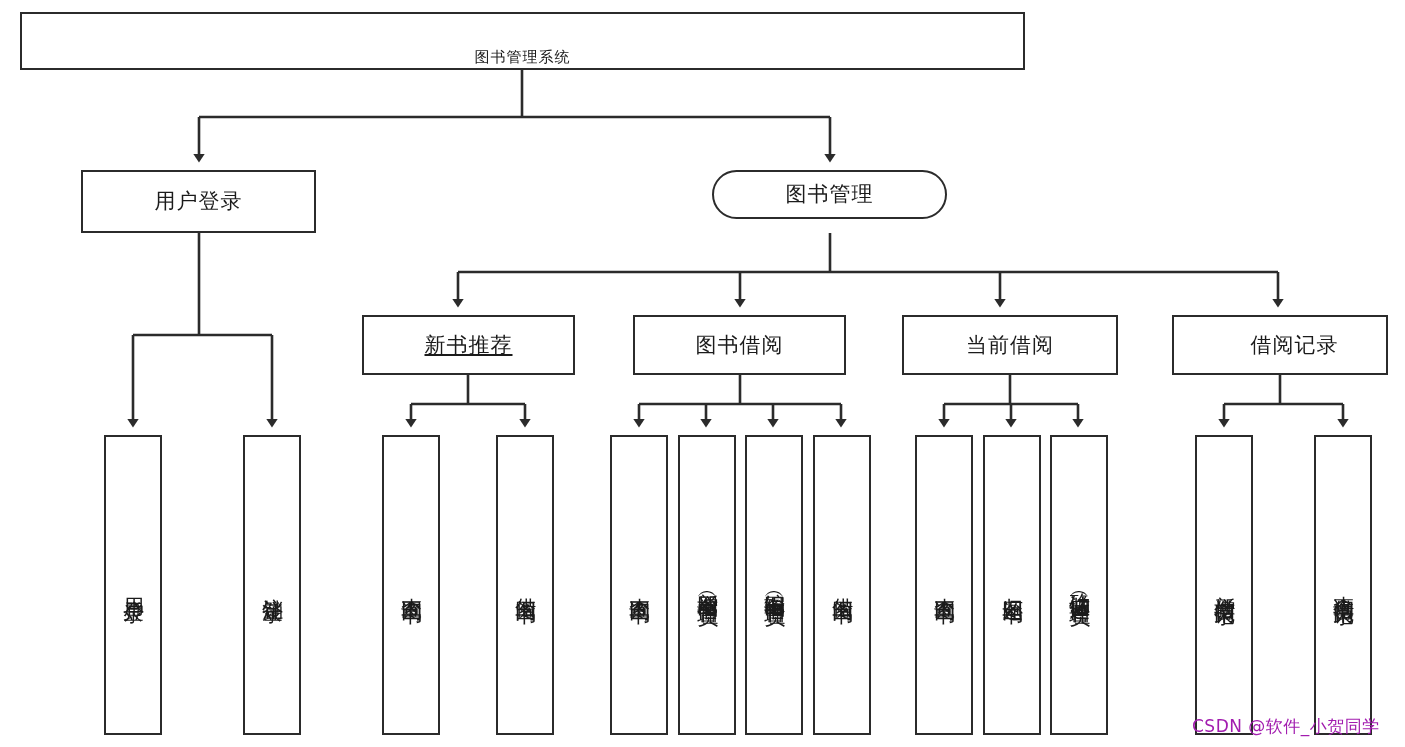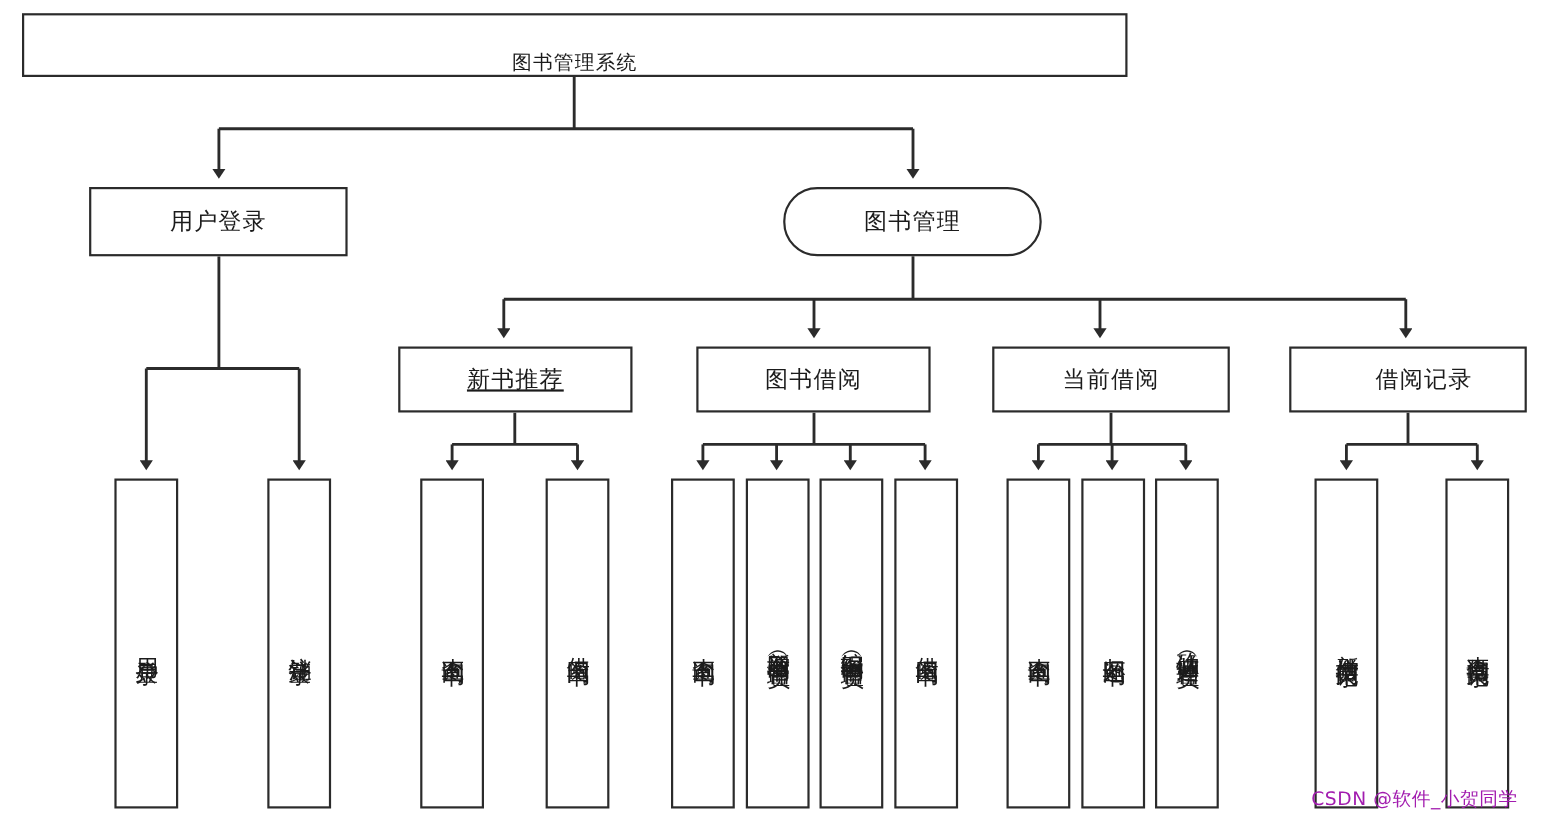--- a/index.html
+++ b/index.html
@@ -39,21 +39,21 @@
     display: block;
     text-align: center;
     line-height: 1.18;
     letter-spacing: 1px;
   }
   
   .node.horiz .label {
     font-size: 21px;
   }
   .node.root .label {
-    font-size: 18px;
+    font-size: 15px;
     margin-top: 34px;
   }
   
   .node.vert {
     align-items: center;
     justify-content: center;
   }
   .node.vert .label {
     writing-mode: vertical-rl;
     text-orientation: upright;
@@ -127,21 +127,21 @@
     </g>
   </svg>
 
   <div class="node horiz root" style="left:20px; top:12px; width:1005px; height:58px;">
     <span class="label">图书管理系统</span>
   </div>
 
   <div class="node horiz" style="left:81px; top:170px; width:235px; height:63px;">
     <span class="label">用户登录</span>
   </div>
-  <div class="node horiz" style="left:712px; top:170px; width:235px; height:63px;border-radius:31px;">
+  <div class="node horiz" style="left:712px; top:170px; width:235px; height:49px;border-radius:31px;">
     <span class="label">图书管理</span>
   </div>
 
   <div class="node horiz" style="left:362px; top:315px; width:213px; height:60px;text-decoration:underline;">
     <span class="label">新书推荐</span>
   </div>
   <div class="node horiz" style="left:633px; top:315px; width:213px; height:60px;">
     <span class="label">图书借阅</span>
   </div>
   <div class="node horiz" style="left:902px; top:315px; width:216px; height:60px;">

